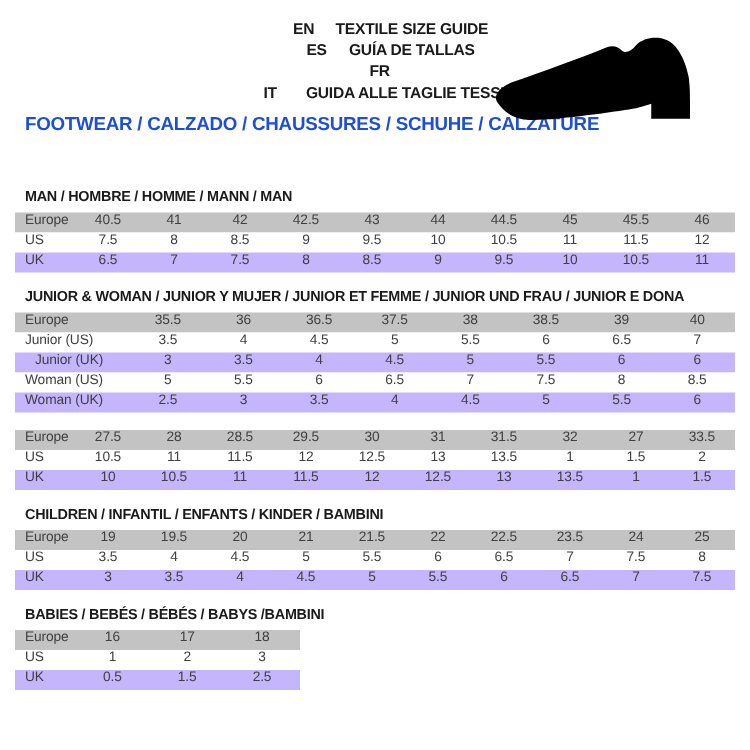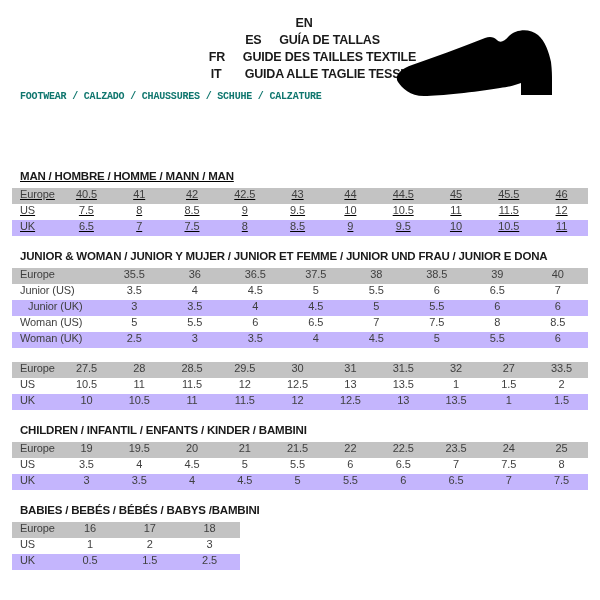--- a/index.html
+++ b/index.html
@@ -12,30 +12,29 @@
   }
   .lang-block { padding:14px 0 0 25px; }
   .lang-row { display:flex; height:17px; align-items:center;justify-content:center; }
   .lang-code, .lang-label {
     font-weight:bold; font-size:12.5px; color:#1a1a1a; letter-spacing:-0.2px;
     white-space:nowrap;
   }
   .lang-code { width:34px; flex:0 0 34px; }
   .category-heading {
     margin:9px 0 0 20px;
-    font-size:10px; font-weight:bold; color:#0f766e; letter-spacing:-0.2px;
+    font-size:15px; font-weight:bold; color:#1d4ed8; letter-spacing:-0.2px;
     white-space:nowrap;
-    font-family:Liberation Mono, monospace;
   }
   .shoe-icon { position:absolute; top:26px; right:28px; width:182px; height:80px; }
   .shoe-icon svg { display:block; width:100%; height:100%; }
 
   .sections { margin:0 12px; }
   .section { margin-top:14px; }
-  .section:first-child { margin-top:68px;text-decoration:underline; }
+  .section:first-child { margin-top:44px; }
   .section-title {
     margin:0 0 6px 8px;
     font-size:11.5px; font-weight:bold; color:#1a1a1a; letter-spacing:-0.2px;
     white-space:nowrap;
   }
   .size-table { width:100%; }
   .t-row {
     display:flex; height:16px; align-items:flex-start;
     font-size:11px; color:#3f3f3f; letter-spacing:-0.1px;
     background:#ffffff;
@@ -44,28 +43,28 @@
   .t-row.alt    { background:#c4b5fd; }
   .label-cell { padding-left:8px; box-sizing:border-box; white-space:nowrap; }
   .val-cell { flex:1 1 0; text-align:center; white-space:nowrap; }
 </style>
 </head>
 <body>
 
 <div class="lang-block">
     <div class="lang-row">
       <span class="lang-code">EN</span>
+      <span class="lang-label">TEXTILE SIZE GUIDE</span>
     </div>
     <div class="lang-row">
       <span class="lang-code">ES</span>
       <span class="lang-label">GUÍA DE TALLAS</span>
     </div>
     <div class="lang-row">
       <span class="lang-code">FR</span>
-      <span class="lang-label">GUIDE DES TAILLES TEXTILE</span>
     </div>
     <div class="lang-row">
       <span class="lang-code">IT</span>
       <span class="lang-label">GUIDA ALLE TAGLIE TESSILI</span>
     </div>
   </div>
 
 <div class="category-heading">FOOTWEAR / CALZADO / CHAUSSURES / SCHUHE / CALZATURE</div>
 
 <div class="shoe-icon">

